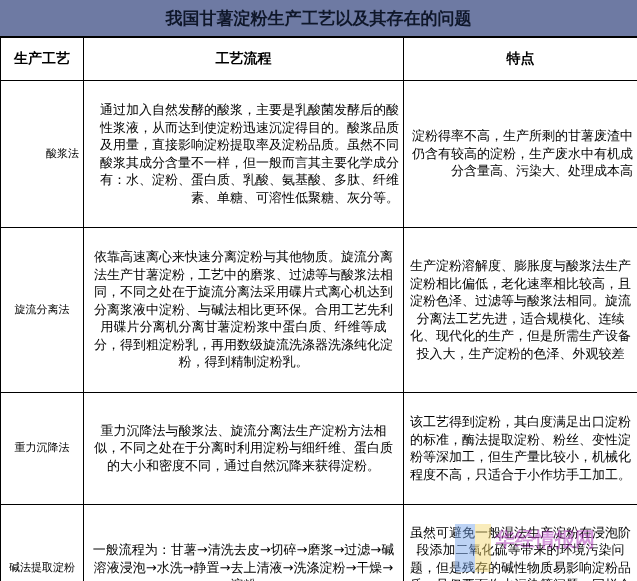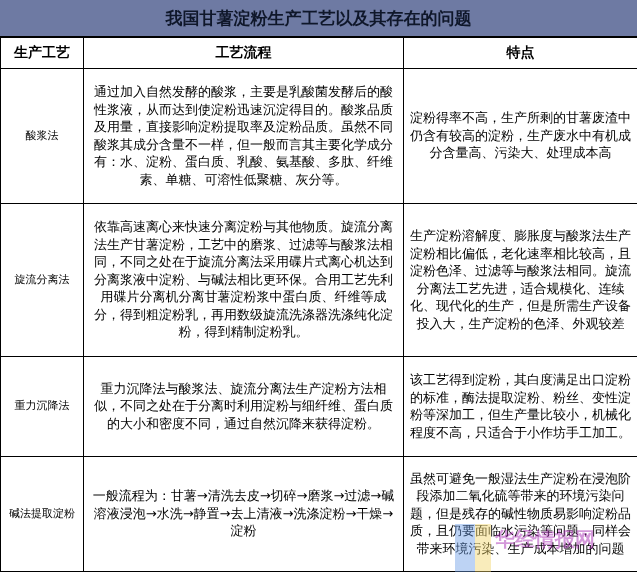--- a/index.html
+++ b/index.html
@@ -4,27 +4,27 @@
 <style>
   html, body { margin: 0; padding: 0; background: #ffffff; }
   body { width: 637px; height: 581px; overflow: hidden; position: relative;
          font-family: "DejaVu Sans", "Liberation Sans", sans-serif; color: #000; }
   .title-bar { position: absolute; left: 0; top: 0; width: 637px; height: 38px;
                background: #6e7aa3; color: #0f172a; font-size: 17px; font-weight: bold;
                display: flex; align-items: center; justify-content: center;
                border-bottom: 2px solid #000; box-sizing: border-box; }
   table { position: absolute; left: 0; top: 37px; width: 637px; border-collapse: collapse;
           table-layout: fixed; }
-  td, th { border: 1.5px solid #000; padding: 6px 4px; text-align: center; vertical-align: middle;
+  td, th { border: 1.5px solid #000; padding: 12px 4px; text-align: center; vertical-align: middle;
            font-size: 13px; line-height: 17.5px; font-weight: normal; overflow: hidden; }
   th { font-weight: bold; font-size: 14px; height: 17px; }
   col.c1 { width: 83px; }
   col.c2 { width: 320px; }
   col.c3 { width: 234px; }
-  tr.r1 td { height: 122px; }
+  tr.r1 td { height: 122px; text-align: right; }
   tr.r2 td { height: 140px; }
   tr.r3 td { height: 87px; }
   tr.r4 td { height: 102px; }
   tr.r5 td { height: 54px; }
   td.method { font-size: 11px; }
   .watermark { position: absolute; left: 455px; top: 524px; height: 50px; width: 160px;
                pointer-events: none; opacity: 0.45; }
   .wm-blue { position: absolute; left: 0; top: 0; width: 20px; height: 48px; background: #6fa0e8; }
   .wm-yellow { position: absolute; left: 20px; top: 0; width: 16px; height: 48px; background: #f2d66b; }
   .wm-text { position: absolute; left: 40px; top: 2px; font-size: 20px; font-weight: bold; color: #a21caf; white-space: nowrap; }

